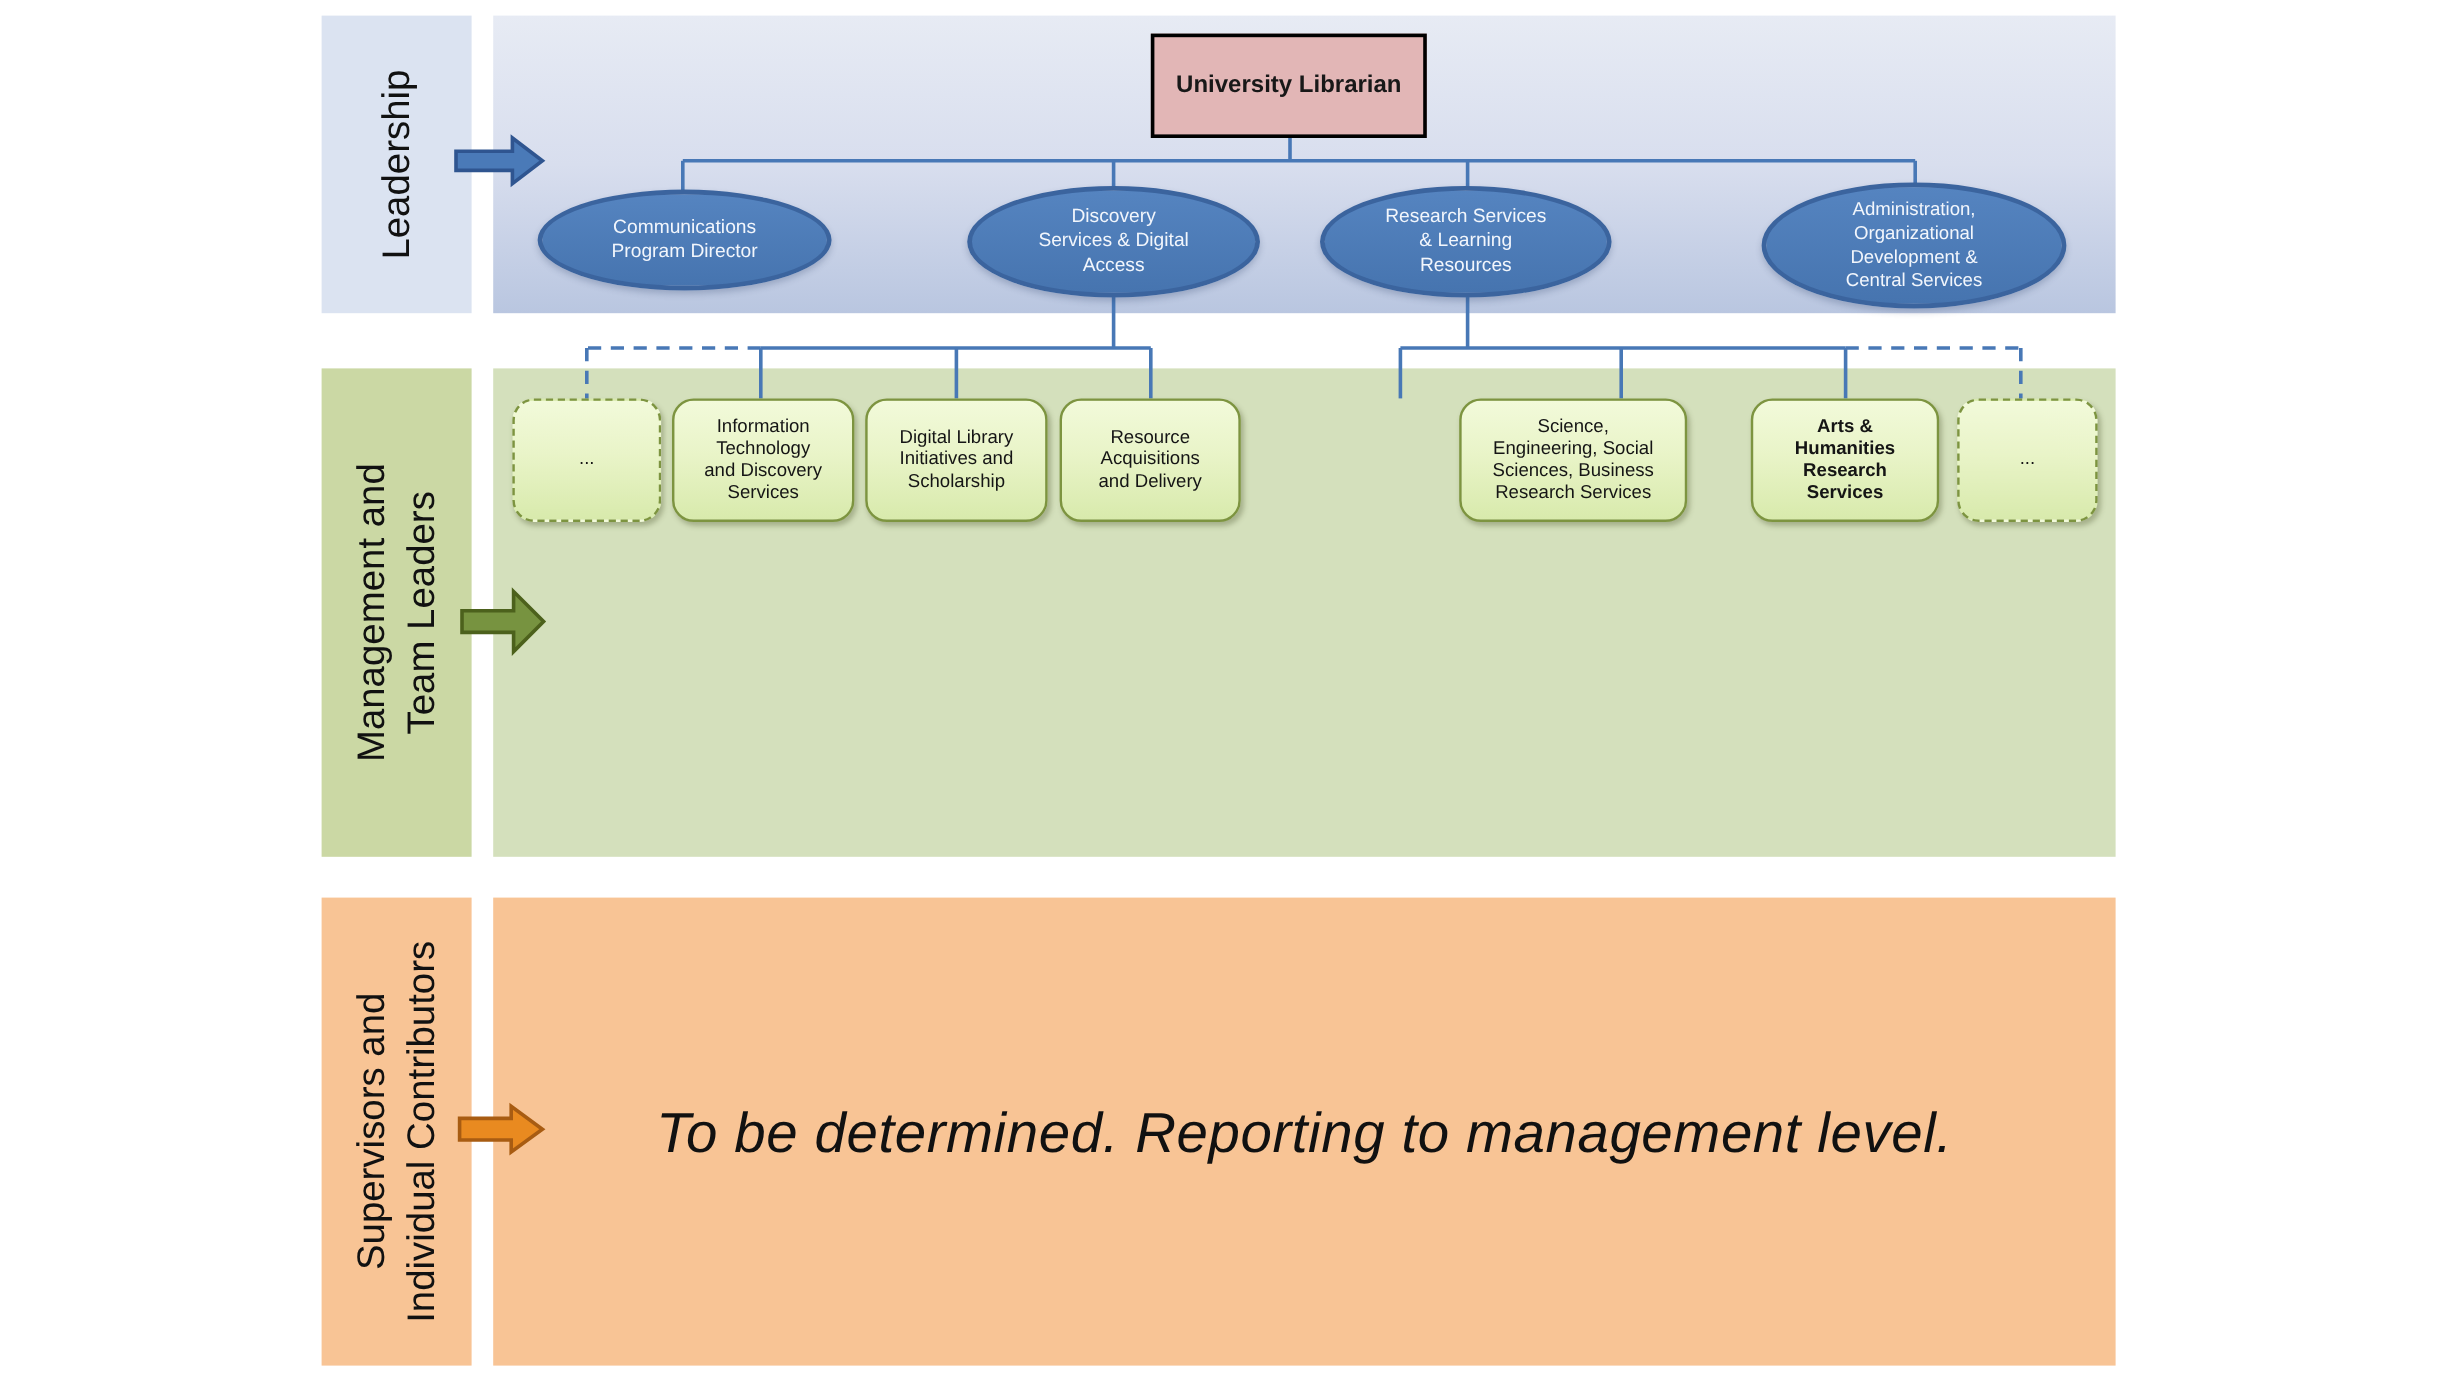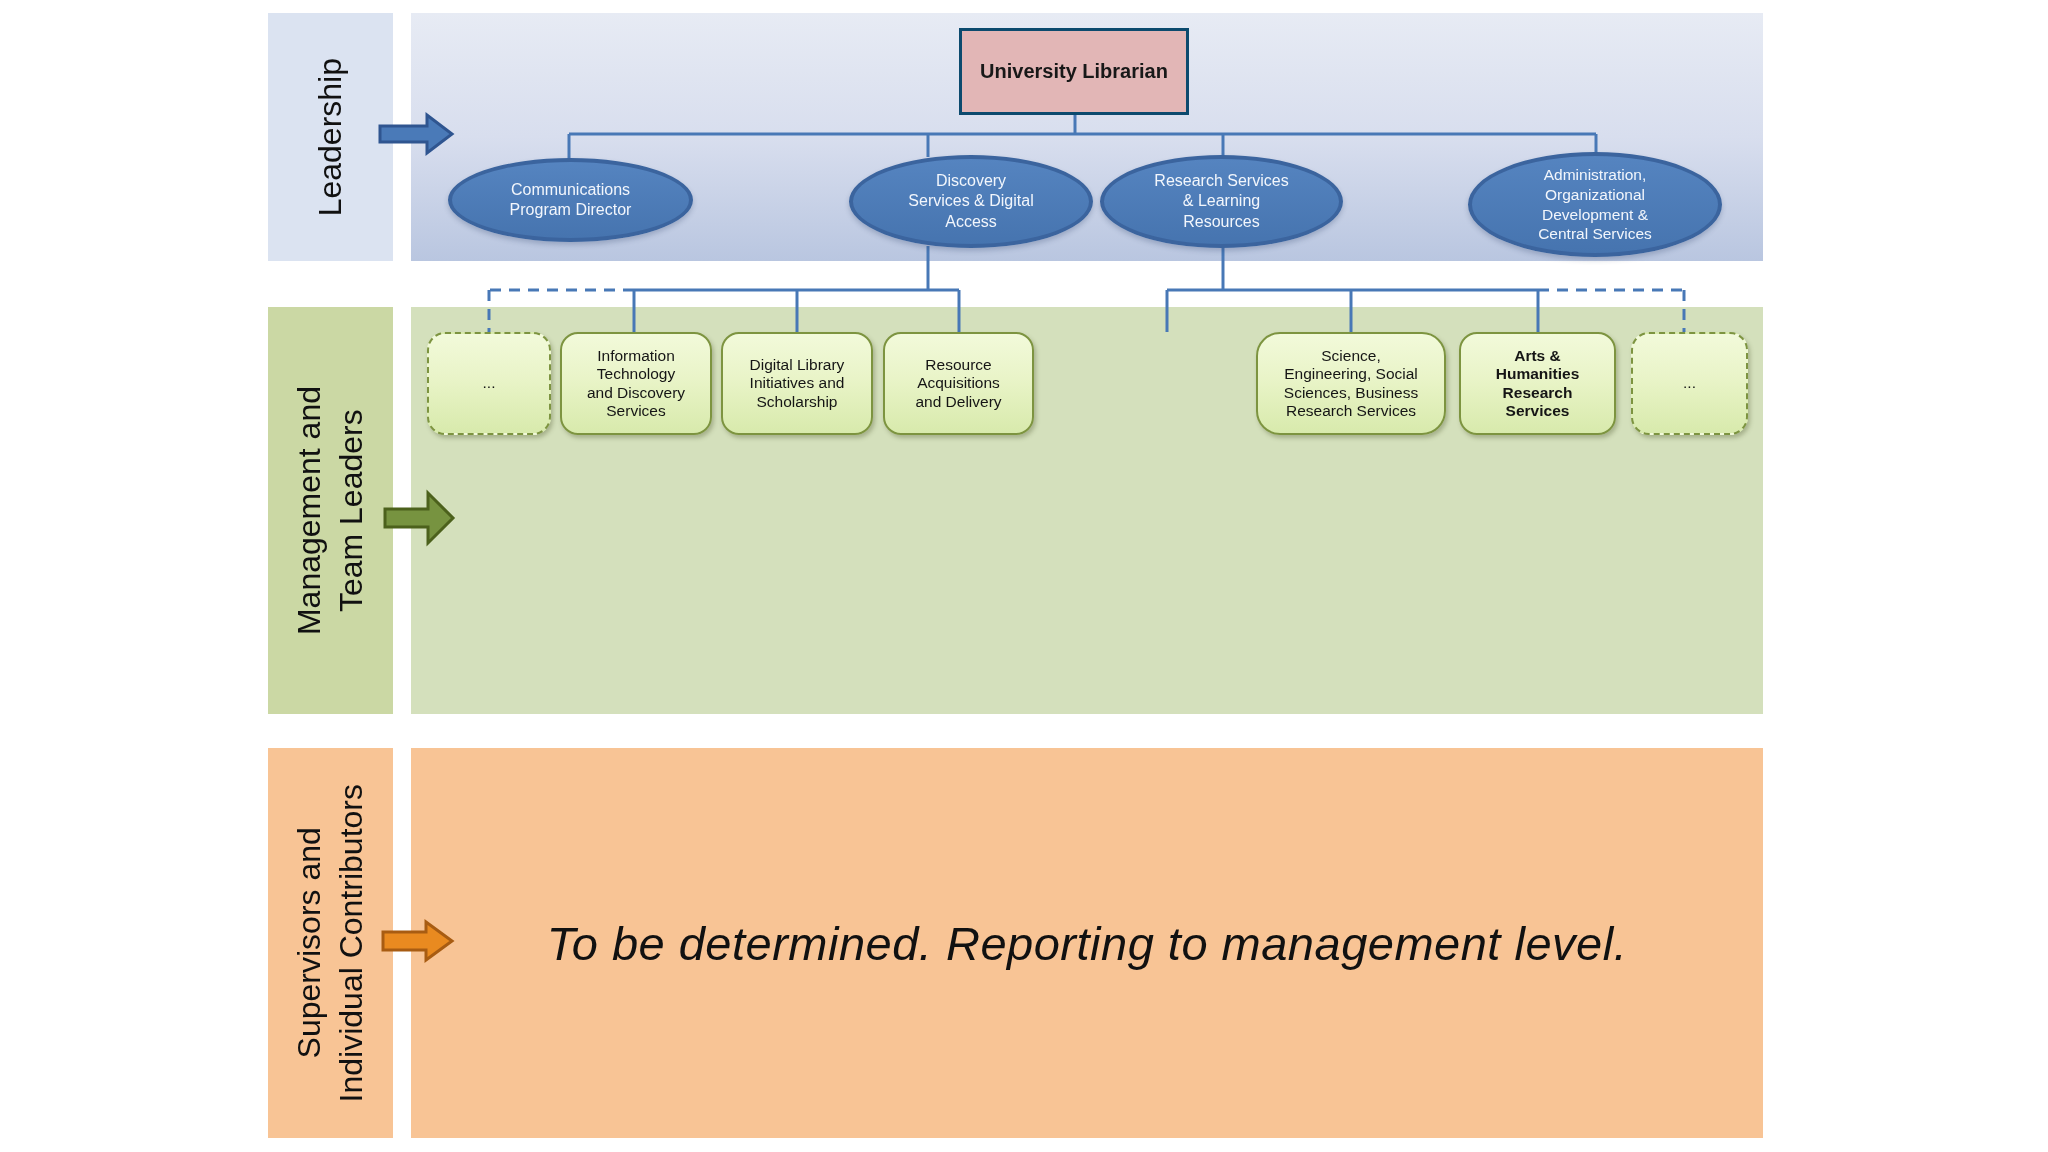--- a/index.html
+++ b/index.html
@@ -28,53 +28,53 @@
   .vwrap{position:absolute;display:flex;align-items:center;justify-content:center;}
   .vtext{
     writing-mode:vertical-rl;transform:rotate(180deg);
     white-space:pre-line;text-align:center;font-size:32px;line-height:1.3;color:#111;
   }
 
   .overlay{position:absolute;left:0;top:0;width:2048px;height:1152px;}
 
   .ulbox{
     position:absolute;left:959px;top:28px;width:230px;height:87px;box-sizing:border-box;
-    background:var(--pink);border:3px solid #0c4a6e;
+    background:var(--pink);border:3px solid #000000;
     display:flex;align-items:center;justify-content:center;
     font-weight:bold;font-size:20px;color:#181818;text-align:center;
   }
 
   .ellipse{
     position:absolute;box-sizing:border-box;border-radius:50%;
     background:linear-gradient(180deg,var(--ellipse-fill-top),var(--ellipse-fill-bot));
     border:4px solid var(--ellipse-stroke);
     box-shadow:0 3px 5px rgba(40,60,100,.25);
     display:flex;align-items:center;justify-content:center;
     color:#f2f6fc;font-size:16px;line-height:1.28;text-align:center;white-space:pre-line;
   }
   .e0{left:448px;top:158px;width:245px;height:84px;text-align:center;}
-  .e1{left:849px;top:155px;width:244px;height:93px;}
+  .e1{left:806px;top:155px;width:244px;height:93px;}
   .e2{left:1100px;top:155px;width:243px;height:93px;}
   .e3{left:1468px;top:152px;width:254px;height:105px;font-size:15.5px;}
 
   .teambox{
     position:absolute;top:332px;height:103px;box-sizing:border-box;border-radius:18px;
     background:linear-gradient(180deg,var(--teambox-top) 0%,#e9f4c8 45%,var(--teambox-bot) 100%);
     border:2.5px solid var(--teambox-stroke);
     box-shadow:2px 3px 4px rgba(80,90,50,.35);
     display:flex;align-items:center;justify-content:center;
     font-size:15.5px;line-height:1.18;text-align:center;color:#151515;white-space:pre-line;
   }
   .teambox.dashed{border-style:dashed;}
   .b0{left:427px;width:124px;}
   .b1{left:560px;width:152px;}
   .b2{left:721px;width:152px;}
   .b3{left:883px;width:151px;}
   .b4{left:1091px;width:152px;}
-  .b5{left:1256px;width:190px;border-radius:24px;}
+  .b5{left:1216px;width:190px;}
   .b6{left:1459px;width:157px;font-weight:bold;}
   .b7{left:1631px;width:117px;}
 
   .tbd{
     position:absolute;left:411px;top:748px;width:1352px;height:390px;
     display:flex;align-items:center;justify-content:center;
     font-style:italic;font-size:47px;color:#111;letter-spacing:0.5px;
   }
 </style>
 </head>

